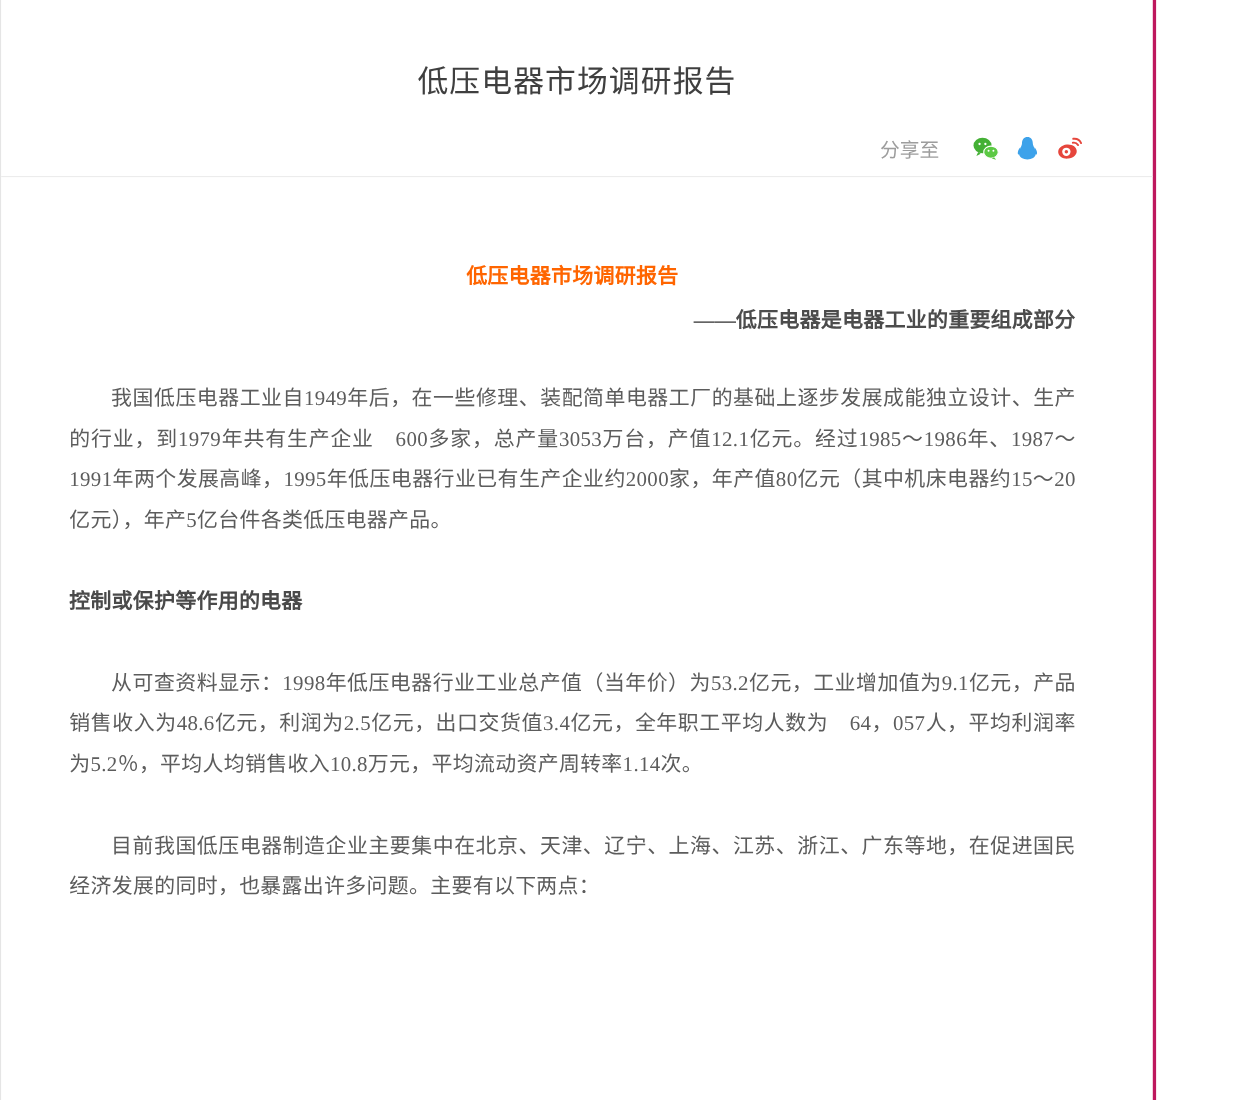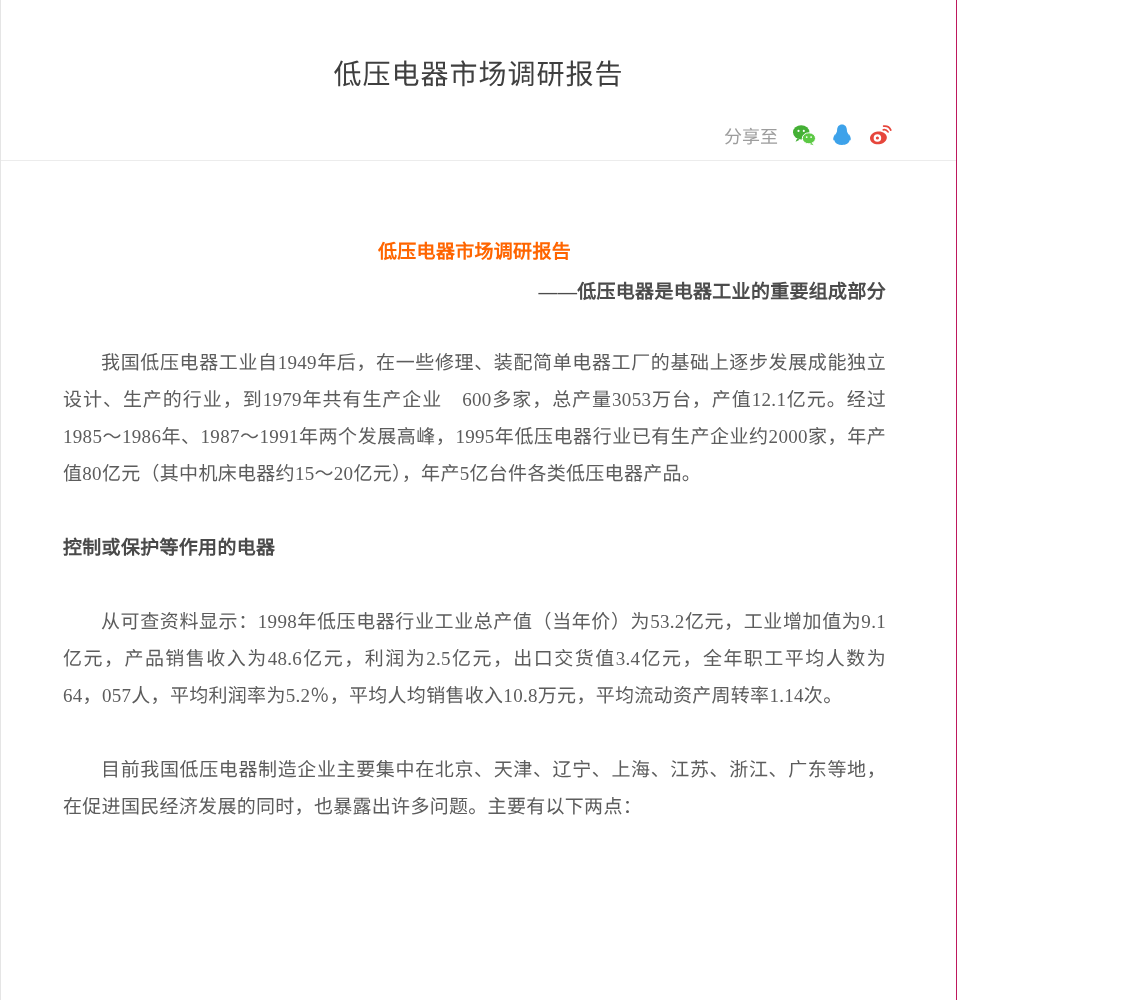--- a/index.html
+++ b/index.html
@@ -1,25 +1,25 @@
 <!DOCTYPE html>
 <html lang="zh-CN"><head>
 <meta charset="utf-8">
 <style>
   html, body {
     margin: 0;
     padding: 0;
     background: #ffffff;
   }
   .page {
-    width: 957px;
+    width: 1051px;
     height: 1000px;
     box-sizing: border-box;
     border-left: 1px solid #e5e5e5;
-    border-right: 1px solid #be185d;
+    border-right: 3px solid #be185d;
     background: #ffffff;
     overflow: hidden;
     position: relative;
     font-family: "Liberation Sans", "DejaVu Sans", sans-serif;
   }
   
   .site-header {
     height: 161px;
     box-sizing: border-box;
     border-bottom: 1px solid #ececec;
@@ -38,20 +38,21 @@
   .share-row {
     position: absolute;
     right: 64px;
     top: 122px;
     display: flex;
     align-items: center;
   }
   .share-label {
     color: #9d9d9d;
     font-size: 18px;
+    margin-right: 16px;
   }
   .share-icon {
     display: inline-flex;
     width: 24px;
     height: 24px;
     margin-left: 14px;
     cursor: pointer;
     align-items: center;
     justify-content: center;
   }

